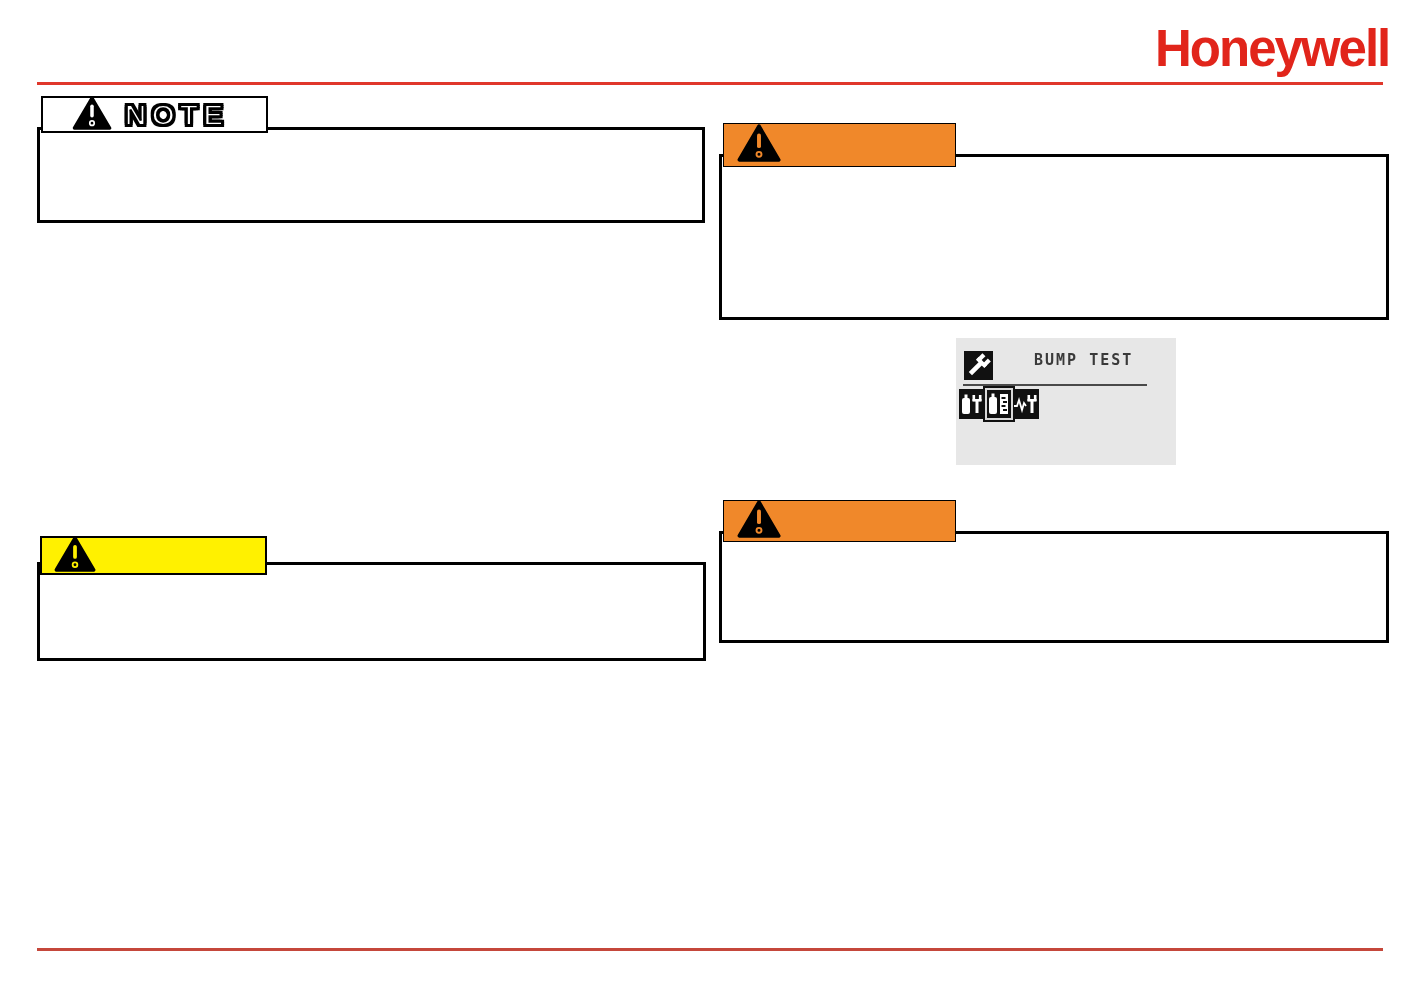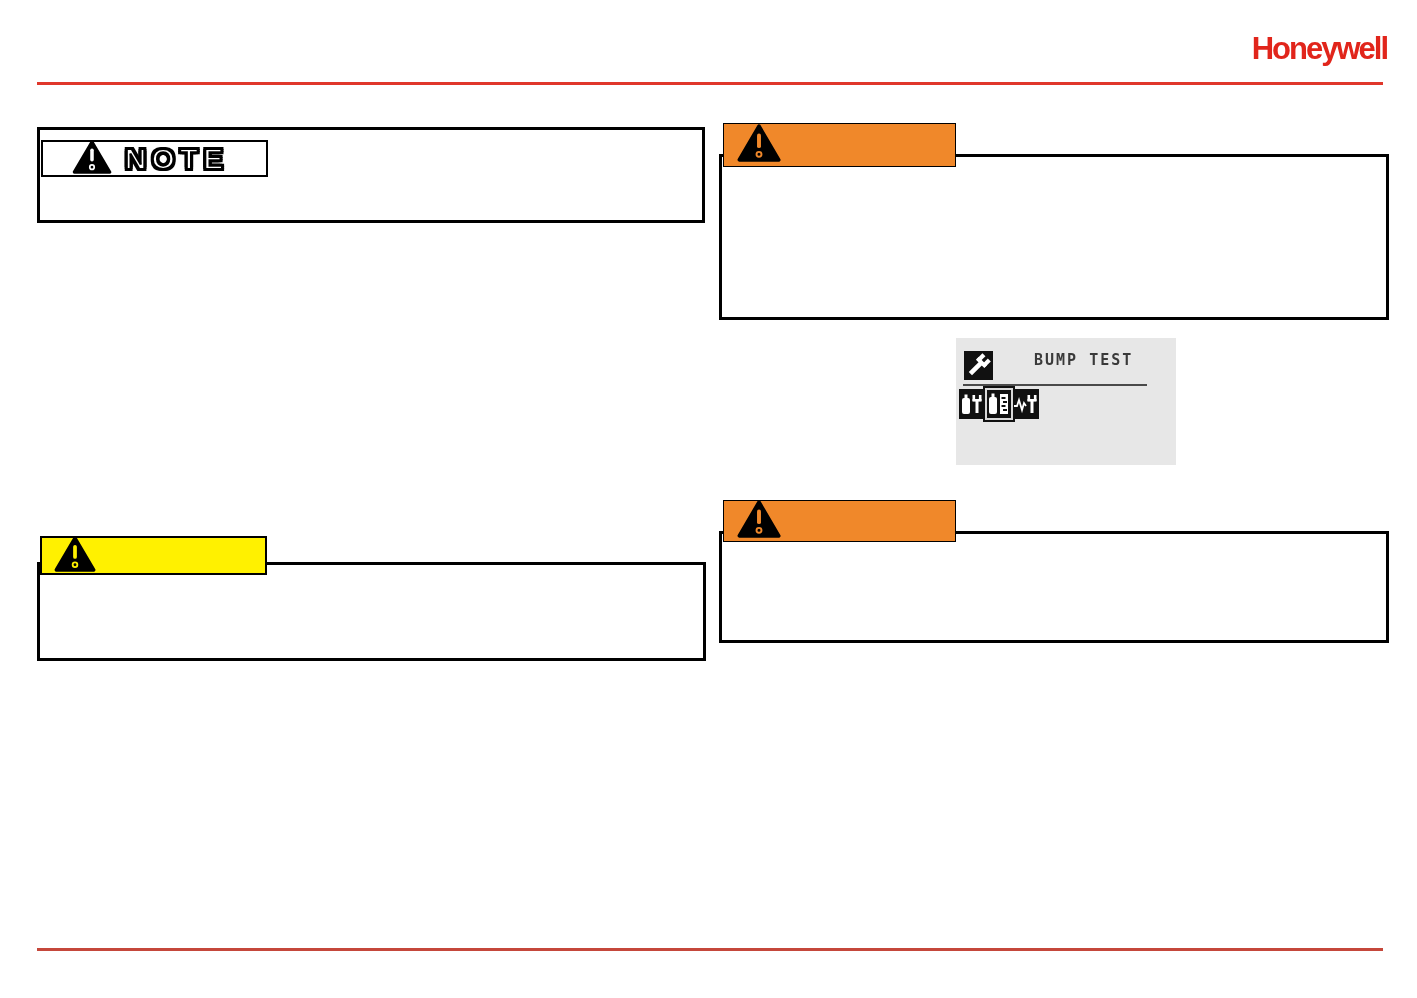--- a/index.html
+++ b/index.html
@@ -8,21 +8,21 @@
     width:1417px;height:998px;
     background:#ffffff;
     font-family:"Liberation Sans", sans-serif;
     overflow:hidden;
   }
   .abs{position:absolute;}
 
   
   .logo{
     left:1155px;top:24px;width:232px;height:50px;
-    color:#E1251B;font-weight:bold;font-size:31px;
+    color:#E1251B;font-weight:bold;font-size:51px;
     letter-spacing:-2px;text-align:right;line-height:50px;
     font-family:"Liberation Sans", sans-serif;
   }
   .rule{height:3px;background:#E0372B;}
   .rule.top{left:37px;top:82px;width:1346px;}
   .rule.bottom{left:37px;top:948px;width:1346px;background:#C5473B;}
 
   
   .body-box{background:#ffffff;border:3px solid #000;z-index:1;}
   .box-left-1 {left:37px; top:127px; width:662px; height:90px;}
@@ -30,21 +30,20 @@
   .box-right-2{left:719px;top:531px; width:664px; height:106px;}
   .box-left-2 {left:37px; top:562px; width:663px; height:93px;}
 
   
   .banner{display:flex;align-items:center;z-index:2;box-sizing:border-box;}
   .banner .tri{flex:0 0 auto;}
   .banner-note{
     left:41px;top:96px;width:227px;height:37px;
     background:#ffffff;border:2px solid #000;
     padding-left:28px;
-    margin-top:44px;
   }
   .note-label{
     flex:1;text-align:center;margin-right:26px;
     font-size:30px;font-weight:bold;letter-spacing:5px;
     color:#ffffff;
     -webkit-text-stroke:2.2px #000;
     text-shadow:-2px -2px 0 #000,2px -2px 0 #000,-2px 2px 0 #000,2px 2px 0 #000,
                 -2px 0 0 #000,2px 0 0 #000,0 -2px 0 #000,0 2px 0 #000;
   }
   .banner-orange-1{left:723px;top:123px;width:233px;height:44px;background:#F0882A;border:1px solid #000;padding-left:13px;}

